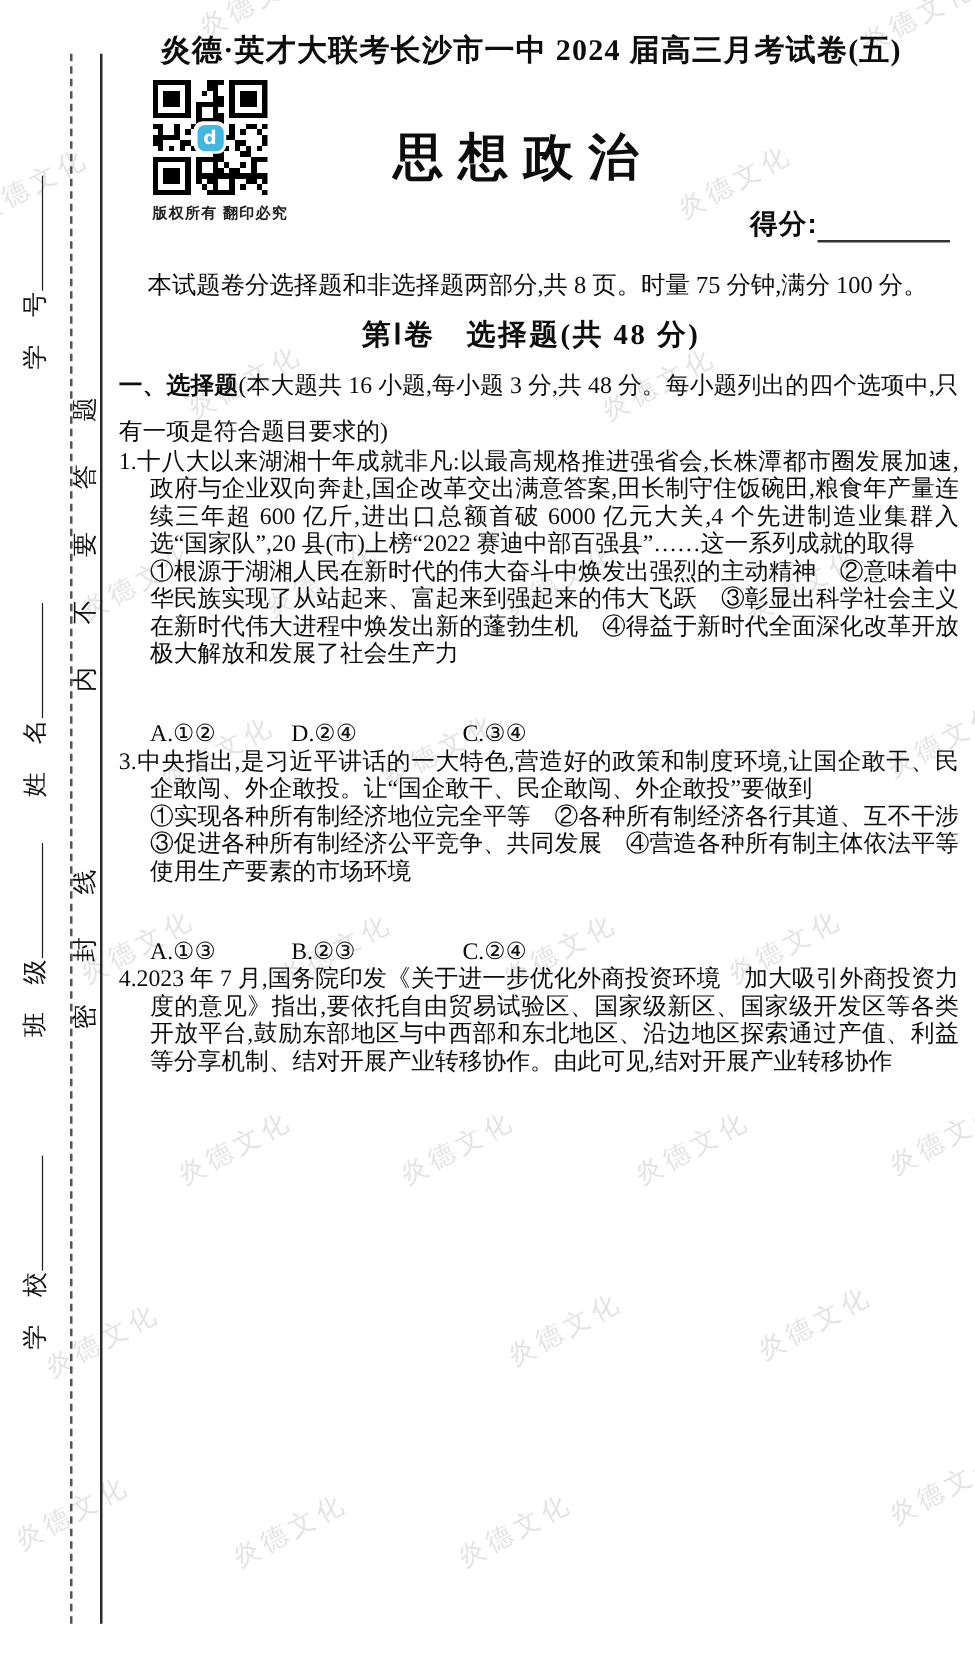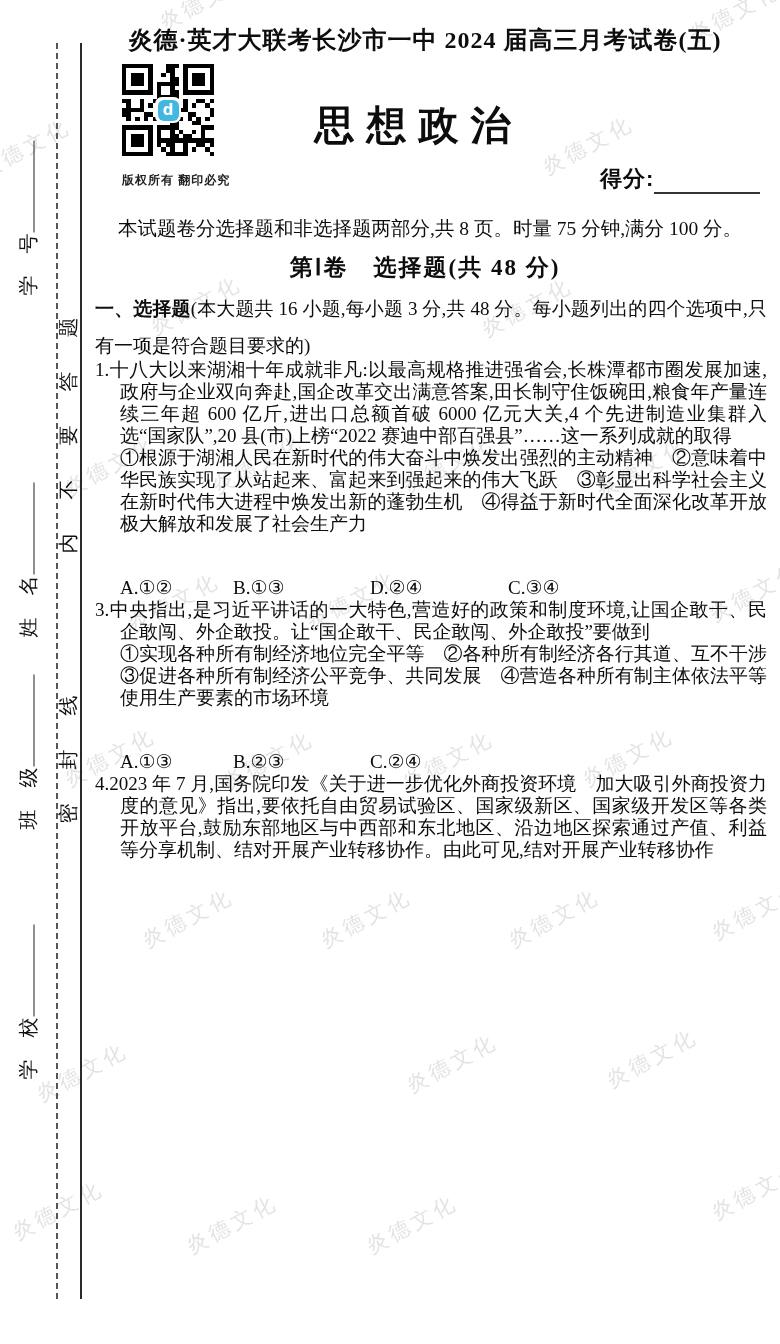--- a/index.html
+++ b/index.html
@@ -38,21 +38,21 @@
   .qr-frame svg{display:block;width:92px;height:92px;shape-rendering:crispEdges;}
   .qr-logo{
     position:absolute;left:33px;top:33px;width:26px;height:26px;background:#fff;border-radius:7px;
     display:flex;align-items:center;justify-content:center;
   }
   .qr-logo-inner{
     width:21px;height:21px;border-radius:6px;display:flex;align-items:center;justify-content:center;
     font-family:"DejaVu Sans",sans-serif;font-weight:bold;font-size:15px;color:#fff;line-height:1;
   }
   .qr-caption{
-    margin-top:16px;width:96px;text-align:center;font-size:12px;font-weight:600;color:#222;
+    margin-top:6px;width:96px;text-align:center;font-size:12px;font-weight:600;color:#222;
     font-family:"Liberation Sans","DejaVu Sans",sans-serif;letter-spacing:1px;white-space:nowrap;
   }
   .score-row{
     position:absolute;left:600px;top:164px;z-index:3;font-size:22px;font-weight:bold;
     font-family:Liberation Sans, sans-serif;letter-spacing:1px;
   }
   .score-blank{display:inline-block;width:106px;height:22px;border-bottom:2px solid #333;vertical-align:bottom;}
   
   .intro{
     position:absolute;left:95px;top:214px;width:670px;font-size:19.5px;line-height:30px;
@@ -287,21 +287,20 @@
     <span class="sec-label">一、选择题</span><span>(本大题共 16 小题,每小题 3 分,共 48 分。每小题列出的四个选项中,只有一项是符合题目要求的)</span>
   </div>
 
   <div class="questions">
 
     <div class="q">
       <div class="q-stem"><span>1.</span><span>十八大以来湖湘十年成就非凡:以最高规格推进强省会,长株潭都市圈发展加速,政府与企业双向奔赴,国企改革交出满意答案,田长制守住饭碗田,粮食年产量连续三年超 600 亿斤,进出口总额首破 6000 亿元大关,4 个先进制造业集群入选“国家队”,20 县(市)上榜“2022 赛迪中部百强县”……这一系列成就的取得</span></div>
       <div class="q-items">①根源于湖湘人民在新时代的伟大奋斗中焕发出强烈的主动精神　②意味着中华民族实现了从站起来、富起来到强起来的伟大飞跃　③彰显出科学社会主义在新时代伟大进程中焕发出新的蓬勃生机　④得益于新时代全面深化改革开放极大解放和发展了社会生产力</div>
       <div class="q-options-grid">
         <span>A.①②</span>
-        <span>B.①③</span>
         <span>D.②④</span>
         <span>C.③④</span>
       </div>
     </div>
 
 
     <div class="q">
       <div class="q-stem"><span>3.</span><span>中央指出,是习近平讲话的一大特色,营造好的政策和制度环境,让国企敢干、民企敢闯、外企敢投。让“国企敢干、民企敢闯、外企敢投”要做到</span></div>
       <div class="q-items">①实现各种所有制经济地位完全平等　②各种所有制经济各行其道、互不干涉③促进各种所有制经济公平竞争、共同发展　④营造各种所有制主体依法平等使用生产要素的市场环境</div>
       <div class="q-options-grid">

